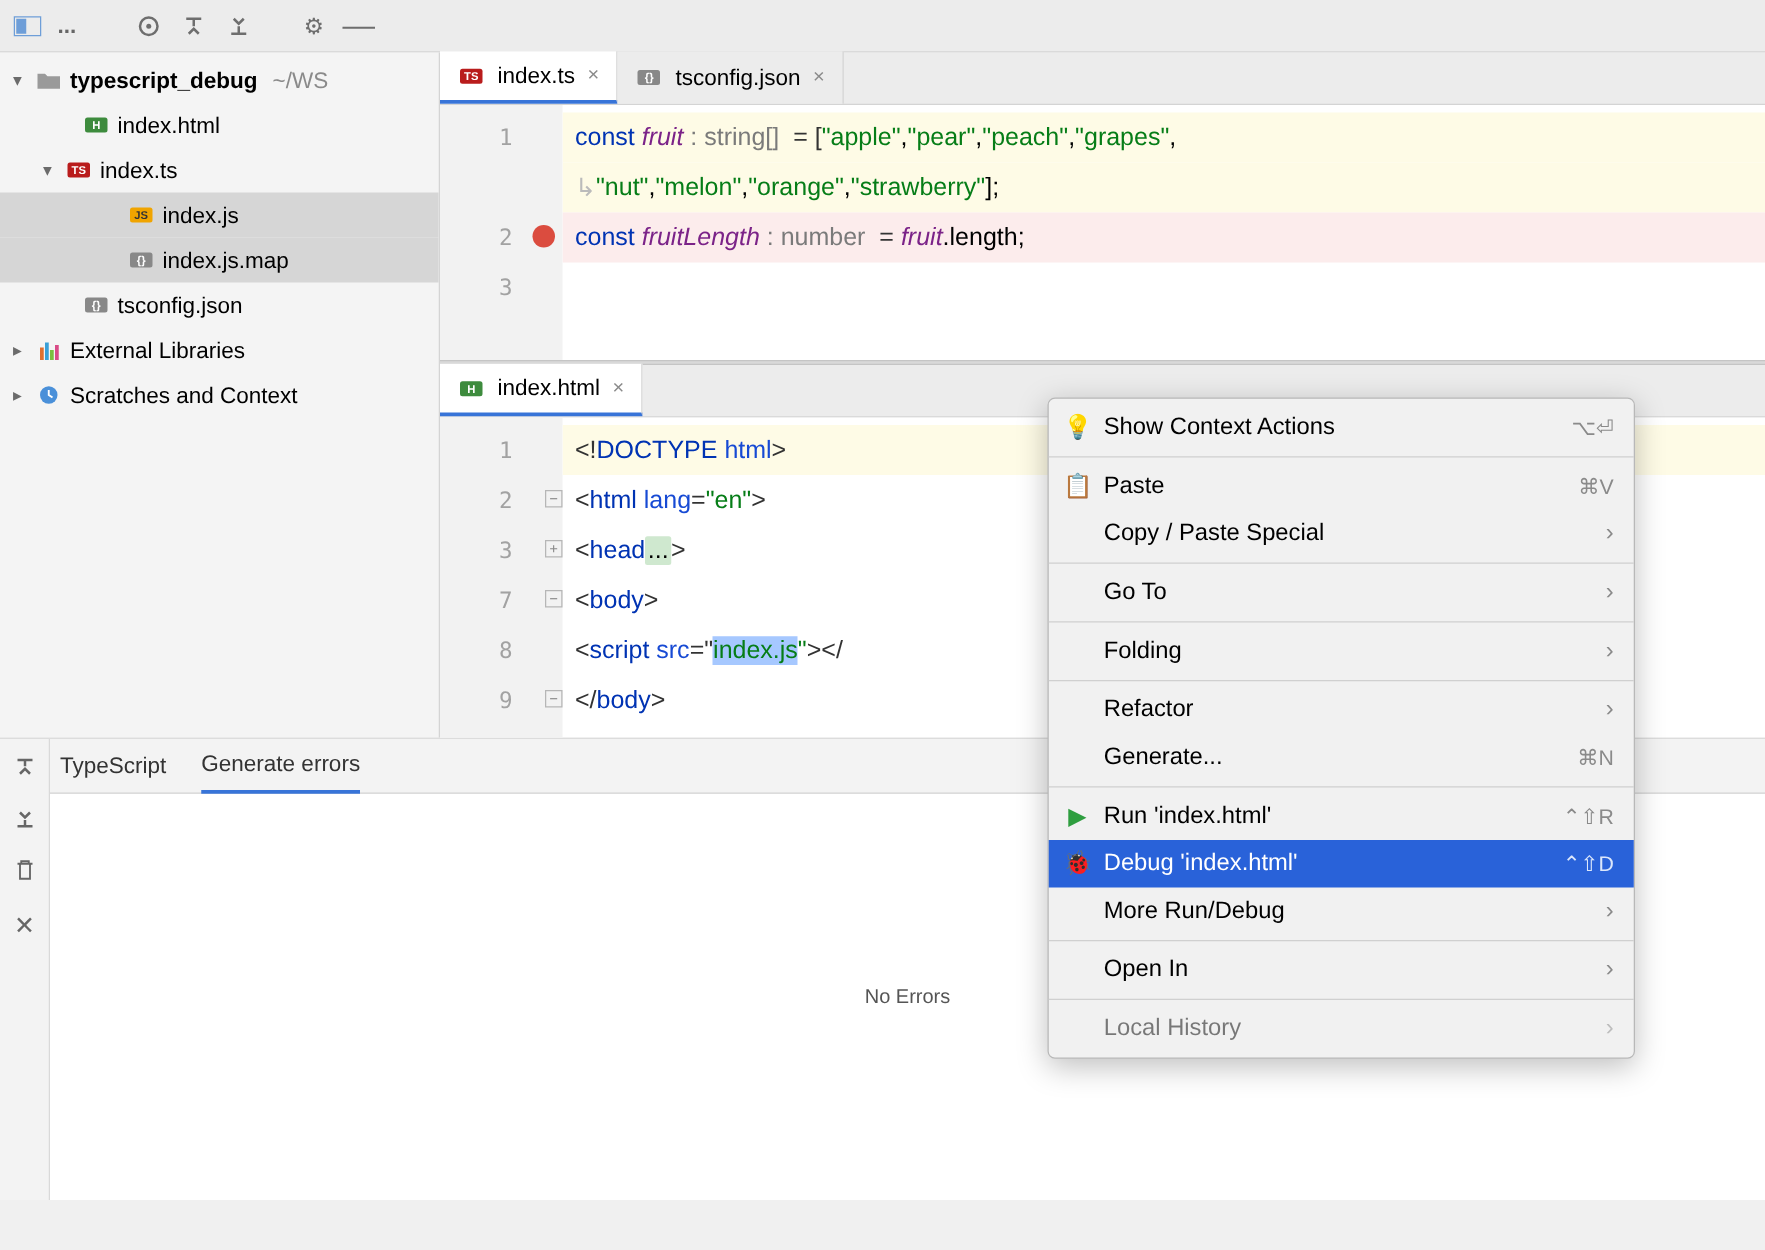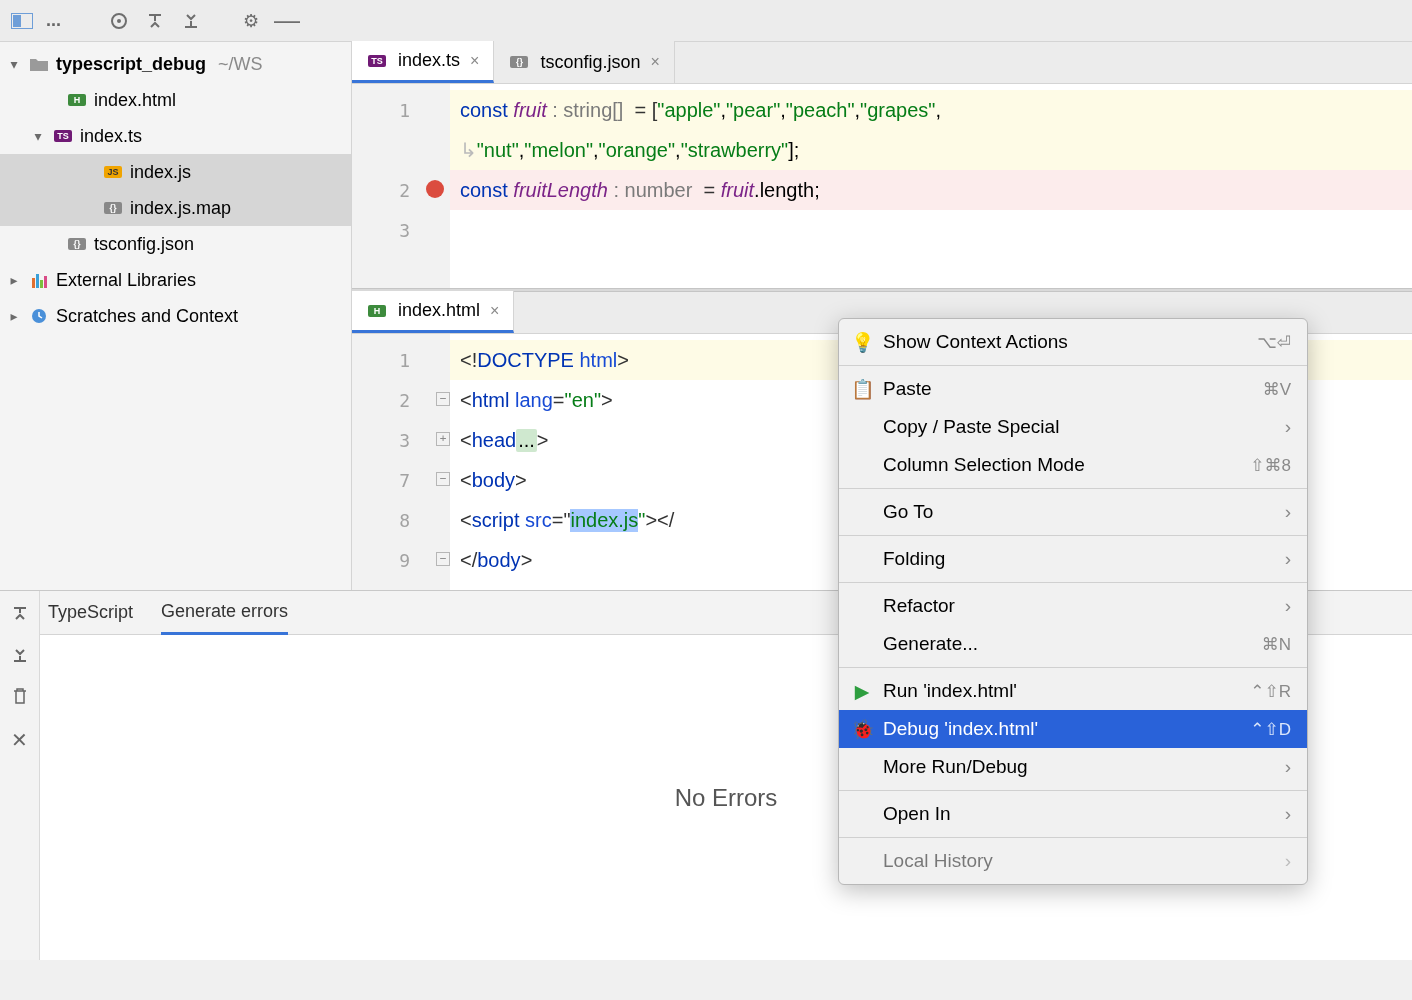--- a/index.html
+++ b/index.html
@@ -17,21 +17,21 @@
 .tree-row { display: flex; align-items: center; height: 36px; padding: 0 6px; gap: 6px; white-space: nowrap; }
 .tree-row.selected { background: #d6d6d6; }
 .tree-indent-1 { padding-left: 30px; }
 .tree-indent-2 { padding-left: 66px; }
 .tree-indent-3 { padding-left: 102px; }
 .chev { width: 16px; text-align: center; color: #6b6b6b; font-size: 14px; }
 .tree-icn { width: 22px; height: 18px; display: inline-flex; align-items: center; justify-content: center; }
 .bold { font-weight: 700; }
 .dim { color: #8a8a8a; }
 .file-badge { font-size: 9px; font-weight: 700; padding: 1px 2px; border-radius: 2px; color: #fff; display:inline-block; min-width:18px; text-align:center;}
-.badge-ts { background: #701a75; }
+.badge-ts { background: #b91c1c; }
 .badge-js { background: #f0a400; color:#333; }
 .badge-html { background: #3d8b3d; }
 .badge-json { background: #888; }
 
 .editors { flex: 1; display: flex; flex-direction: column; }
 .tab-bar { height: 42px; background: #ececec; display: flex; align-items: flex-end; border-bottom: 1px solid #d4d4d4; }
 .tab { height: 42px; display: flex; align-items: center; padding: 0 14px; gap: 10px; background: #ececec; border-right: 1px solid #d4d4d4; }
 .tab.active { background: #fff; border-bottom: 3px solid #3874d8; }
 .tab .close { color: #8a8a8a; font-size: 16px; }
 
@@ -63,21 +63,21 @@
 .split { height: 4px; background: #d9d9d9; border-top:1px solid #c5c5c5; border-bottom:1px solid #c5c5c5; }
 .tab-bar.lower { background: #ececec; }
 
 .bottom-panel { height: 370px; border-top: 1px solid #c8c8c8; background: #fff; display:flex; }
 .bp-tabs { height: 44px; display: flex; align-items: center; padding: 0 8px; gap: 28px; background: #f3f3f3; border-bottom: 1px solid #d4d4d4;}
 .bp-tab { height: 44px; display:flex; align-items:center; color:#333;}
 .bp-tab.active { border-bottom: 3px solid #3874d8; }
 .bp-left { width: 40px; background:#f3f3f3; border-right:1px solid #d9d9d9; display:flex; flex-direction:column; align-items:center; gap:18px; padding-top:14px;}
 .bp-left .ic{color:#666;}
 .bp-body { flex:1; display:flex; flex-direction:column;justify-content:space-between;}
-.bp-content { flex:1; display:flex; align-items:center; justify-content:center; color:#555; font-size:24px;}
+.bp-content { flex:1; display:flex; align-items:center; justify-content:center; color:#555; font-size:16px;}
 
 
 .ctx { position:absolute; left:838px; top:318px; width:470px; background:#f1f1f1; border:1px solid #b8b8b8; box-shadow: 0 6px 24px rgba(0,0,0,.25); border-radius:6px; padding:4px 0;}
 .ctx-row { height:38px; display:flex; align-items:center; padding:0 16px 0 44px; position:relative; font-size:19px;}
 .ctx-row.selected { background:#2962d9; color:#fff;}
 .ctx-sep { height:1px; background:#d0d0d0; margin:4px 0;}
 .ctx-icon { position:absolute; left:12px; width:22px; text-align:center;}
 .ctx-sc { margin-left:auto; color:#8a8a8a; font-size:17px;}
 .ctx-row.selected .ctx-sc { color:#dce7fb;}
 .ctx-sub { margin-left:auto; color:#8a8a8a;}
@@ -322,24 +322,20 @@
   <div class="ctx-sep"></div>
   <div class="ctx-row">
     <span class="ctx-icon">📋</span>
     <span>Paste</span>
     <span class="ctx-sc">⌘V</span>
   </div>
   <div class="ctx-row">
     <span>Copy / Paste Special</span>
     <span class="ctx-sub">›</span>
   </div>
-  <div class="ctx-row">
-    <span>Column Selection Mode</span>
-    <span class="ctx-sc">⇧⌘8</span>
-  </div>
   <div class="ctx-sep"></div>
   <div class="ctx-row">
     <span>Go To</span>
     <span class="ctx-sub">›</span>
   </div>
   <div class="ctx-sep"></div>
   <div class="ctx-row">
     <span>Folding</span>
     <span class="ctx-sub">›</span>
   </div>

